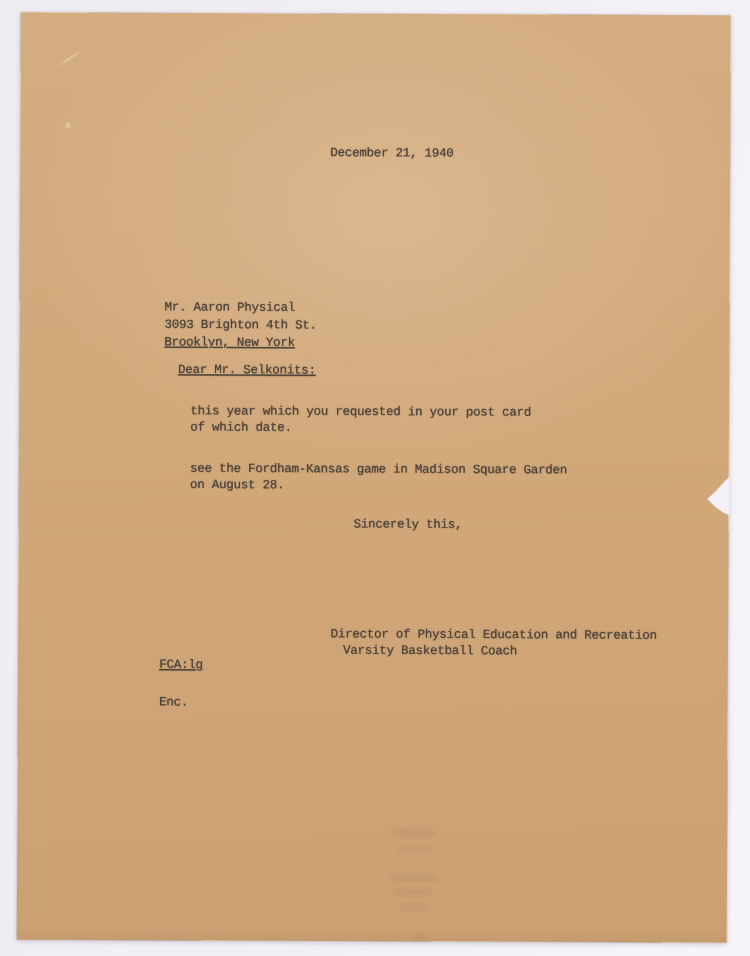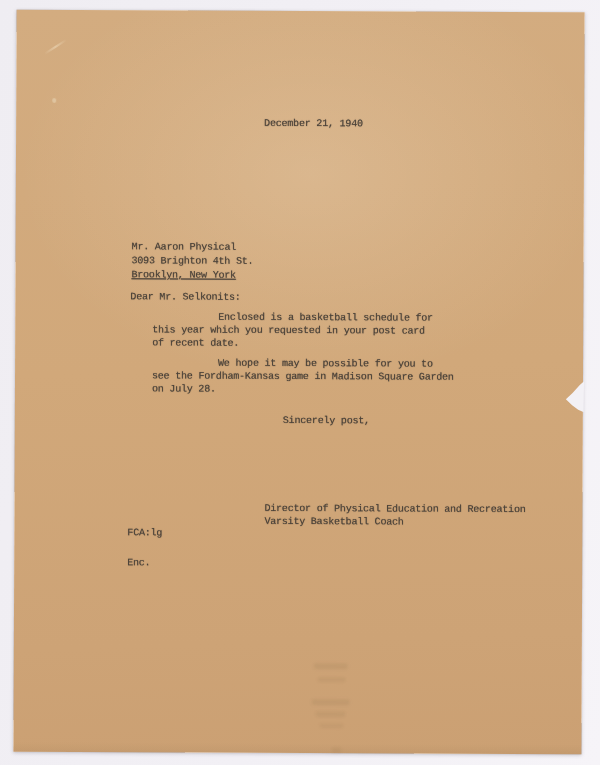--- a/index.html
+++ b/index.html
@@ -95,36 +95,34 @@
 
     <div class="crease"></div>
     <div class="speck"></div>
 
     <div class="tw" style="left:248px; top:107px;">December 21, 1940</div>
 
     <div class="tw" style="left:116px; top:231px;">Mr. Aaron Physical</div>
     <div class="tw" style="left:116px; top:245px;font-family:Liberation Mono, monospace;">3093 Brighton 4th St.</div>
     <div class="tw" style="left:116px; top:259px;text-decoration:underline;">Brooklyn, New York</div>
 
-    <div class="tw" style="left:115px; top:281px;">Dear Mr. Selkonits:</div>
+    <div class="tw" style="left:127px; top:281px;text-decoration:underline;">Dear Mr. Selkonits:</div>
 
-    <div class="tw" style="left:203px; top:301px;">Enclosed is a basketball schedule for</div>
     <div class="tw" style="left:137px; top:314px;">this year which you requested in your post card</div>
-    <div class="tw" style="left:137px; top:327px;">of recent date.</div>
+    <div class="tw" style="left:137px; top:327px;">of which date.</div>
 
-    <div class="tw" style="left:203px; top:347px;">We hope it may be possible for you to</div>
     <div class="tw" style="left:137px; top:360px;">see the Fordham-Kansas game in Madison Square Garden</div>
-    <div class="tw" style="left:137px; top:373px;">on July 28.</div>
+    <div class="tw" style="left:137px; top:373px;">on August 28.</div>
 
-    <div class="tw" style="left:268px; top:404px;">Sincerely post,</div>
+    <div class="tw" style="left:268px; top:404px;">Sincerely this,</div>
 
     <div class="tw" style="left:250px; top:492px;">Director of Physical Education and Recreation</div>
-    <div class="tw" style="left:250px; top:505px;">Varsity Basketball Coach</div>
+    <div class="tw" style="left:260px; top:505px;">Varsity Basketball Coach</div>
 
-    <div class="tw" style="left:113px; top:517px;">FCA:lg</div>
+    <div class="tw" style="left:113px; top:517px;text-decoration:underline;">FCA:lg</div>
     <div class="tw" style="left:113px; top:547px;">Enc.</div>
 
     <div class="smudge s1"></div>
     <div class="smudge s2"></div>
     <div class="smudge s3"></div>
     <div class="smudge s4"></div>
     <div class="smudge s5"></div>
     <div class="smudge s6"></div>
 
     <div class="tear"></div>

